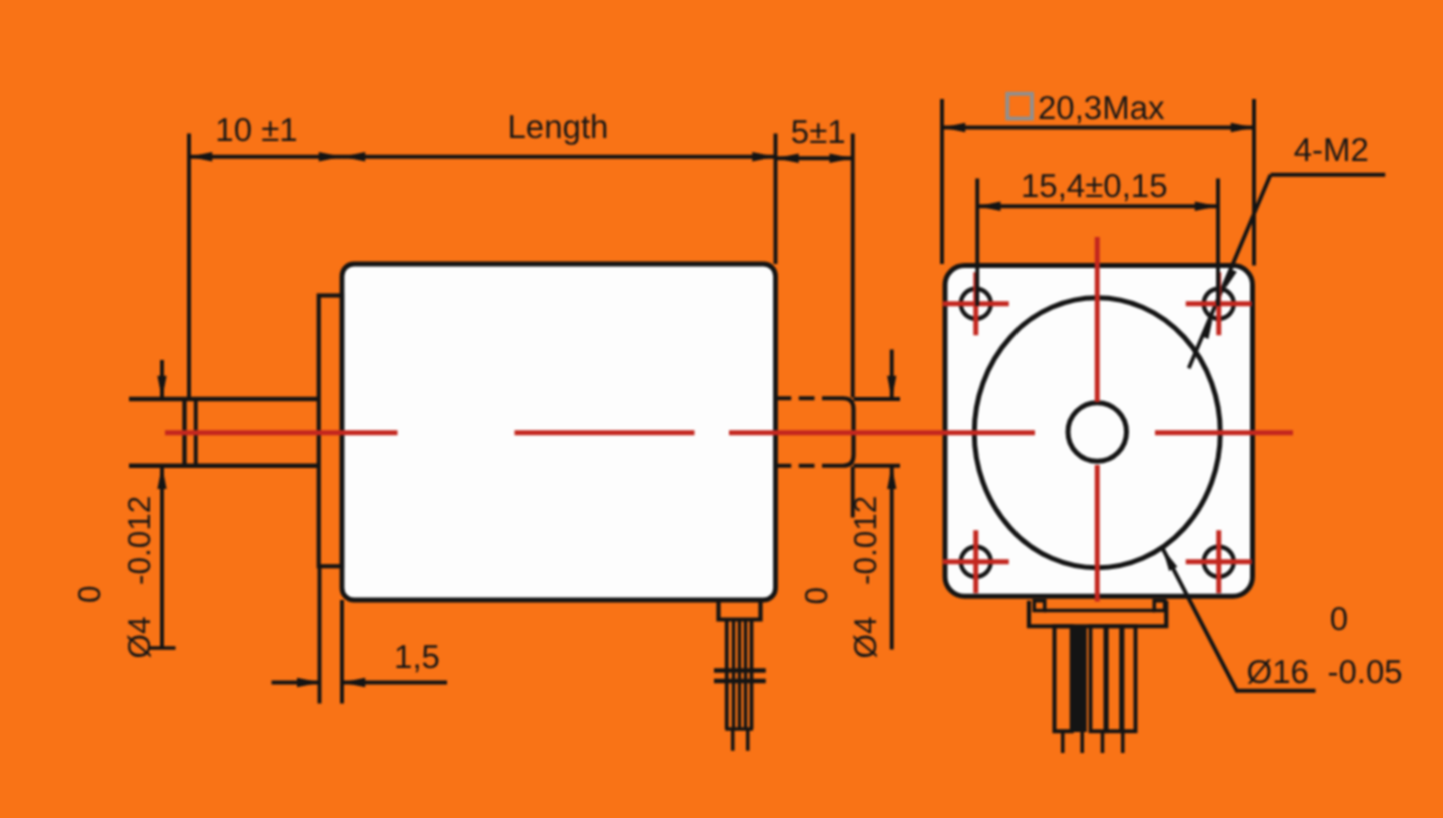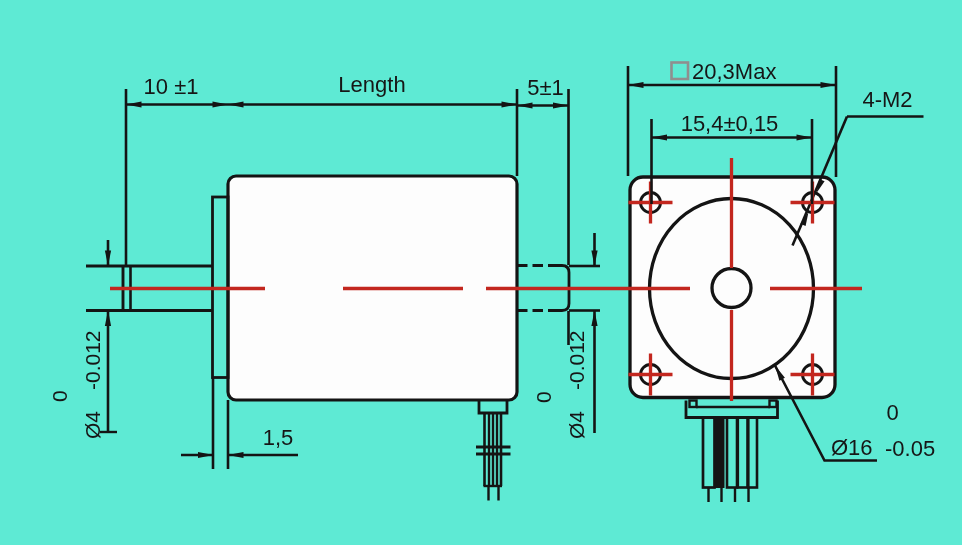--- a/index.html
+++ b/index.html
@@ -1,16 +1,16 @@
 <!DOCTYPE html>
 <html><head>
 <meta charset="utf-8">
 <style>
   html,body{margin:0;padding:0;background:#ffffff;}
-  #page{position:relative;width:962px;height:545px;background:#5eead4;overflow:hidden;}
+  #page{position:relative;width:962px;height:545px;background:#f97316;overflow:hidden;}
   svg{position:absolute;left:0;top:0;filter:blur(0.62px);}
   text{font-family:"Liberation Sans",sans-serif;fill:#161616;}
 </style>
 </head>
 <body>
 <div id="page">
 <svg width="962" height="545" viewBox="0 0 962 545">
 <defs>
 <marker id="as" markerUnits="userSpaceOnUse" markerWidth="40" markerHeight="40" refX="0" refY="0" orient="auto" overflow="visible">
   <path d="M0,0 L15.5,3.1 L15.5,-3.1 Z" fill="#141414"></path>

